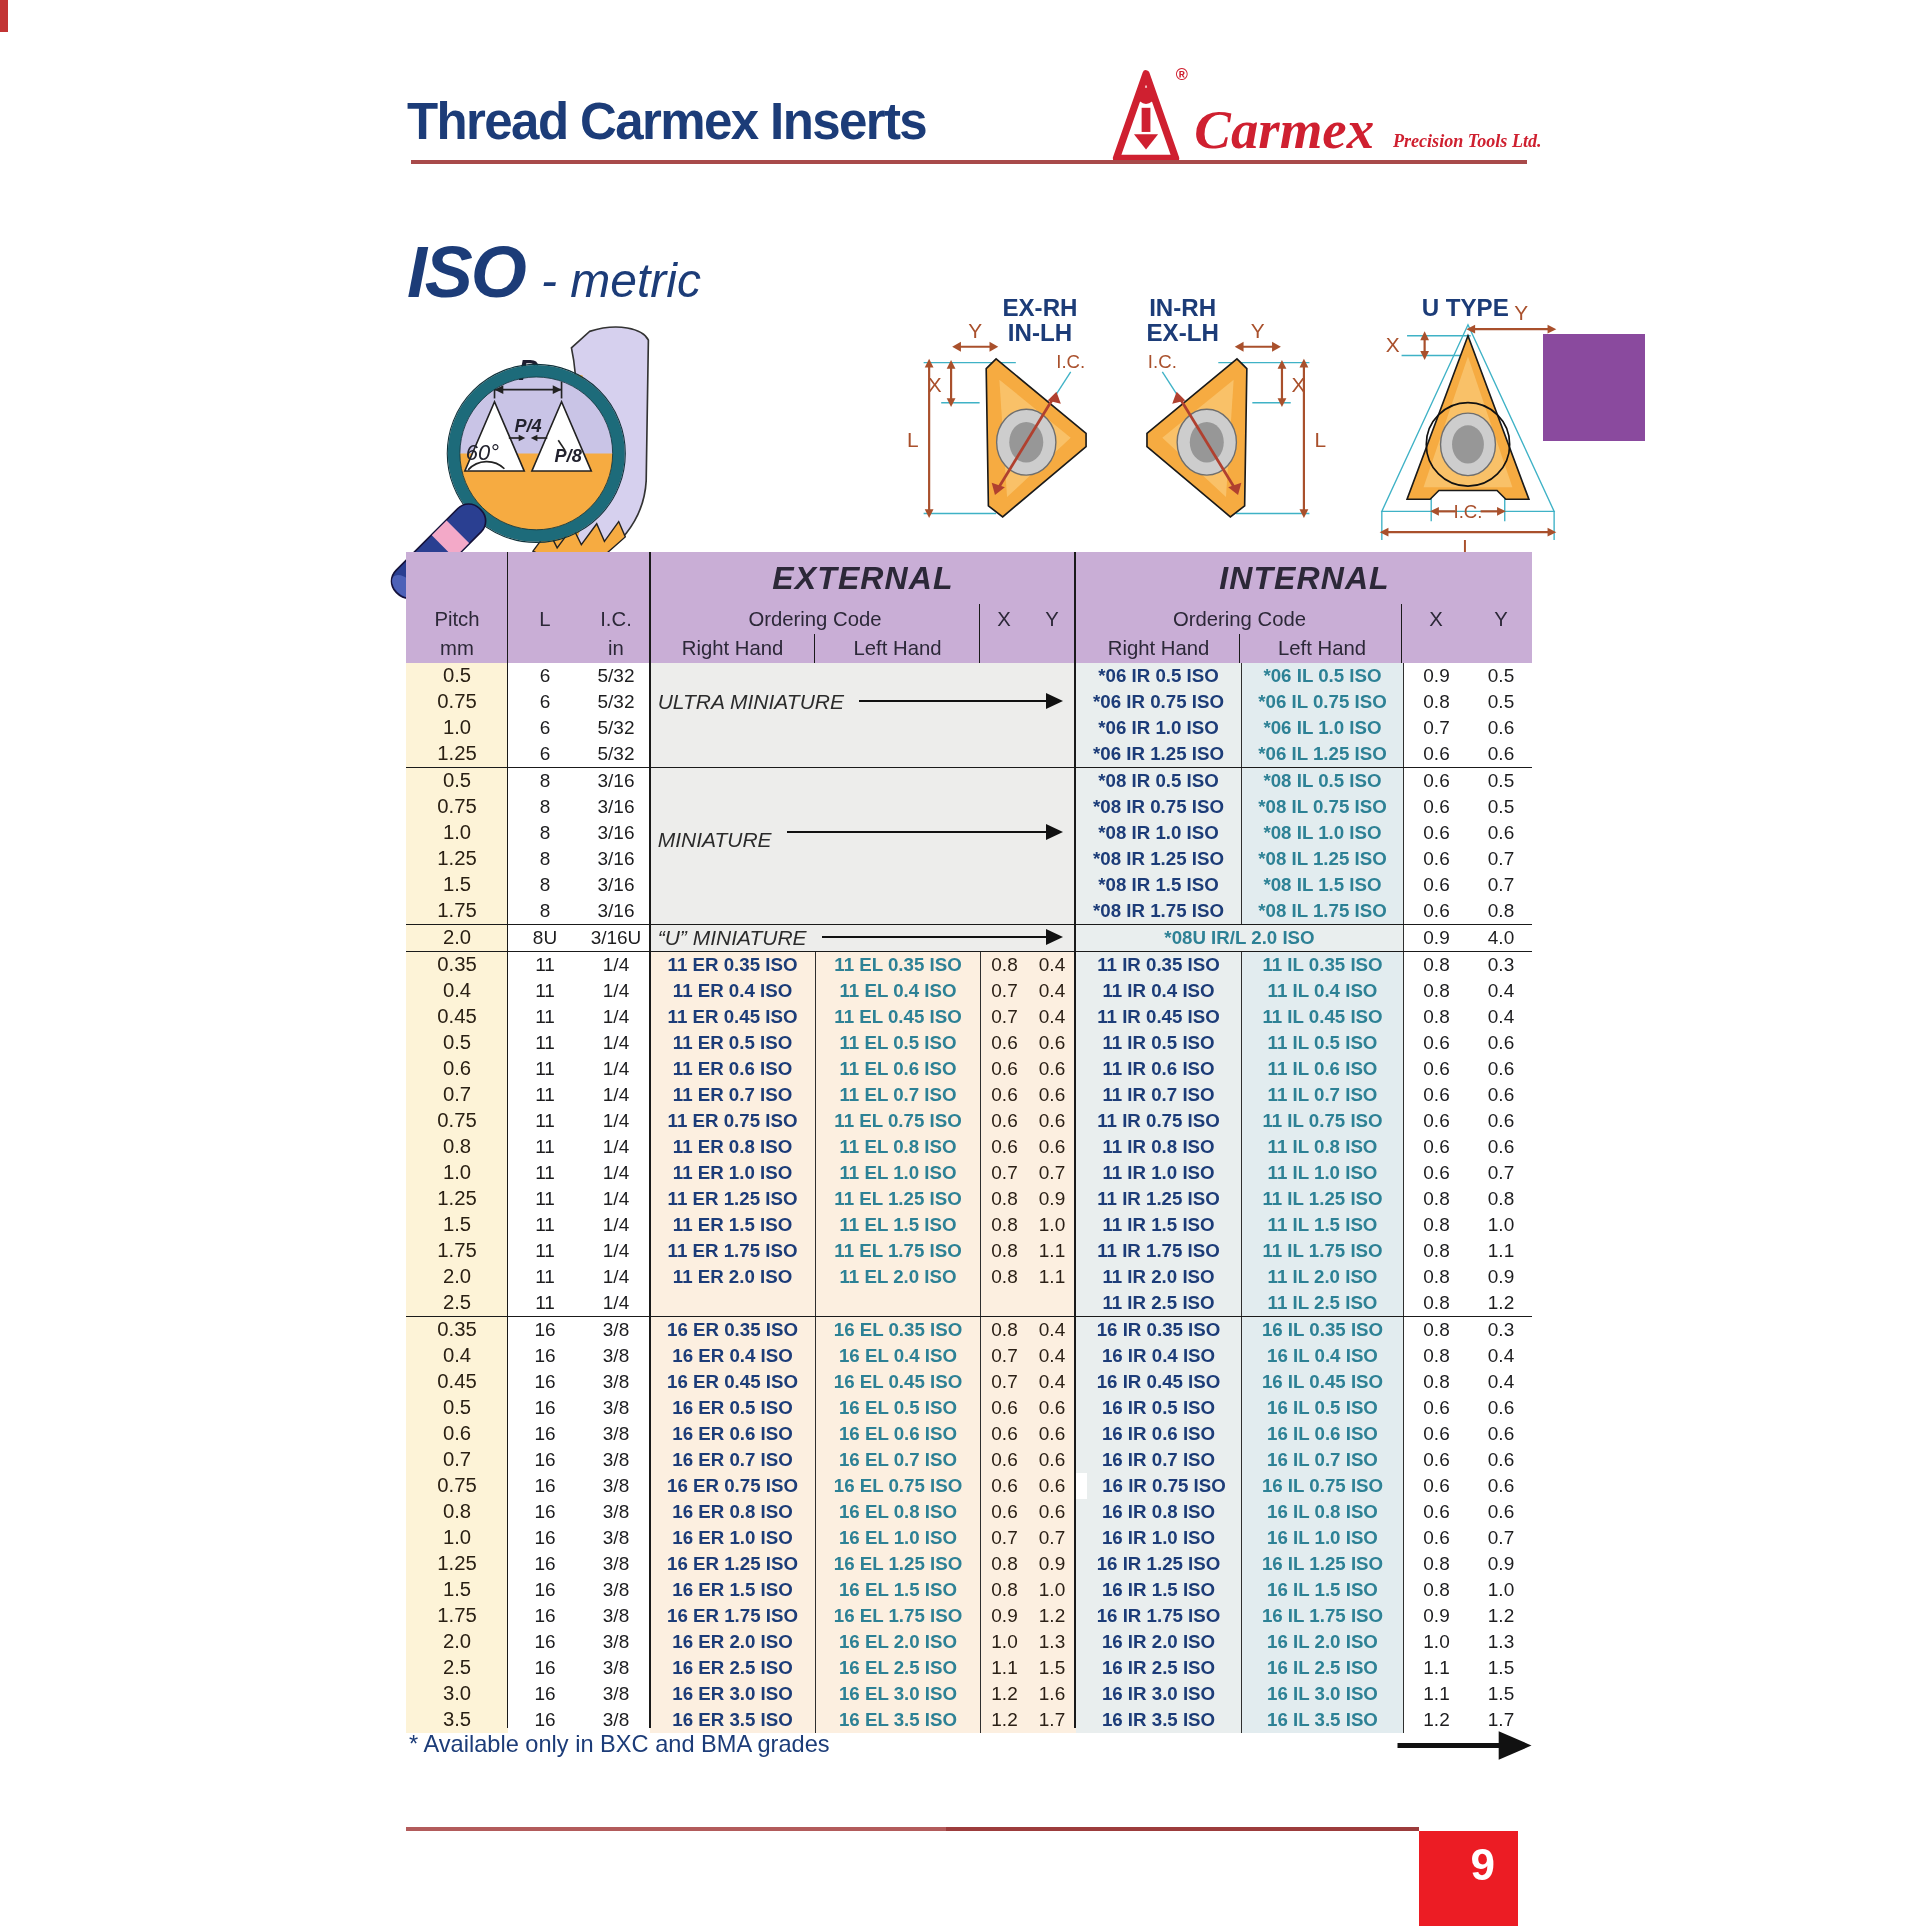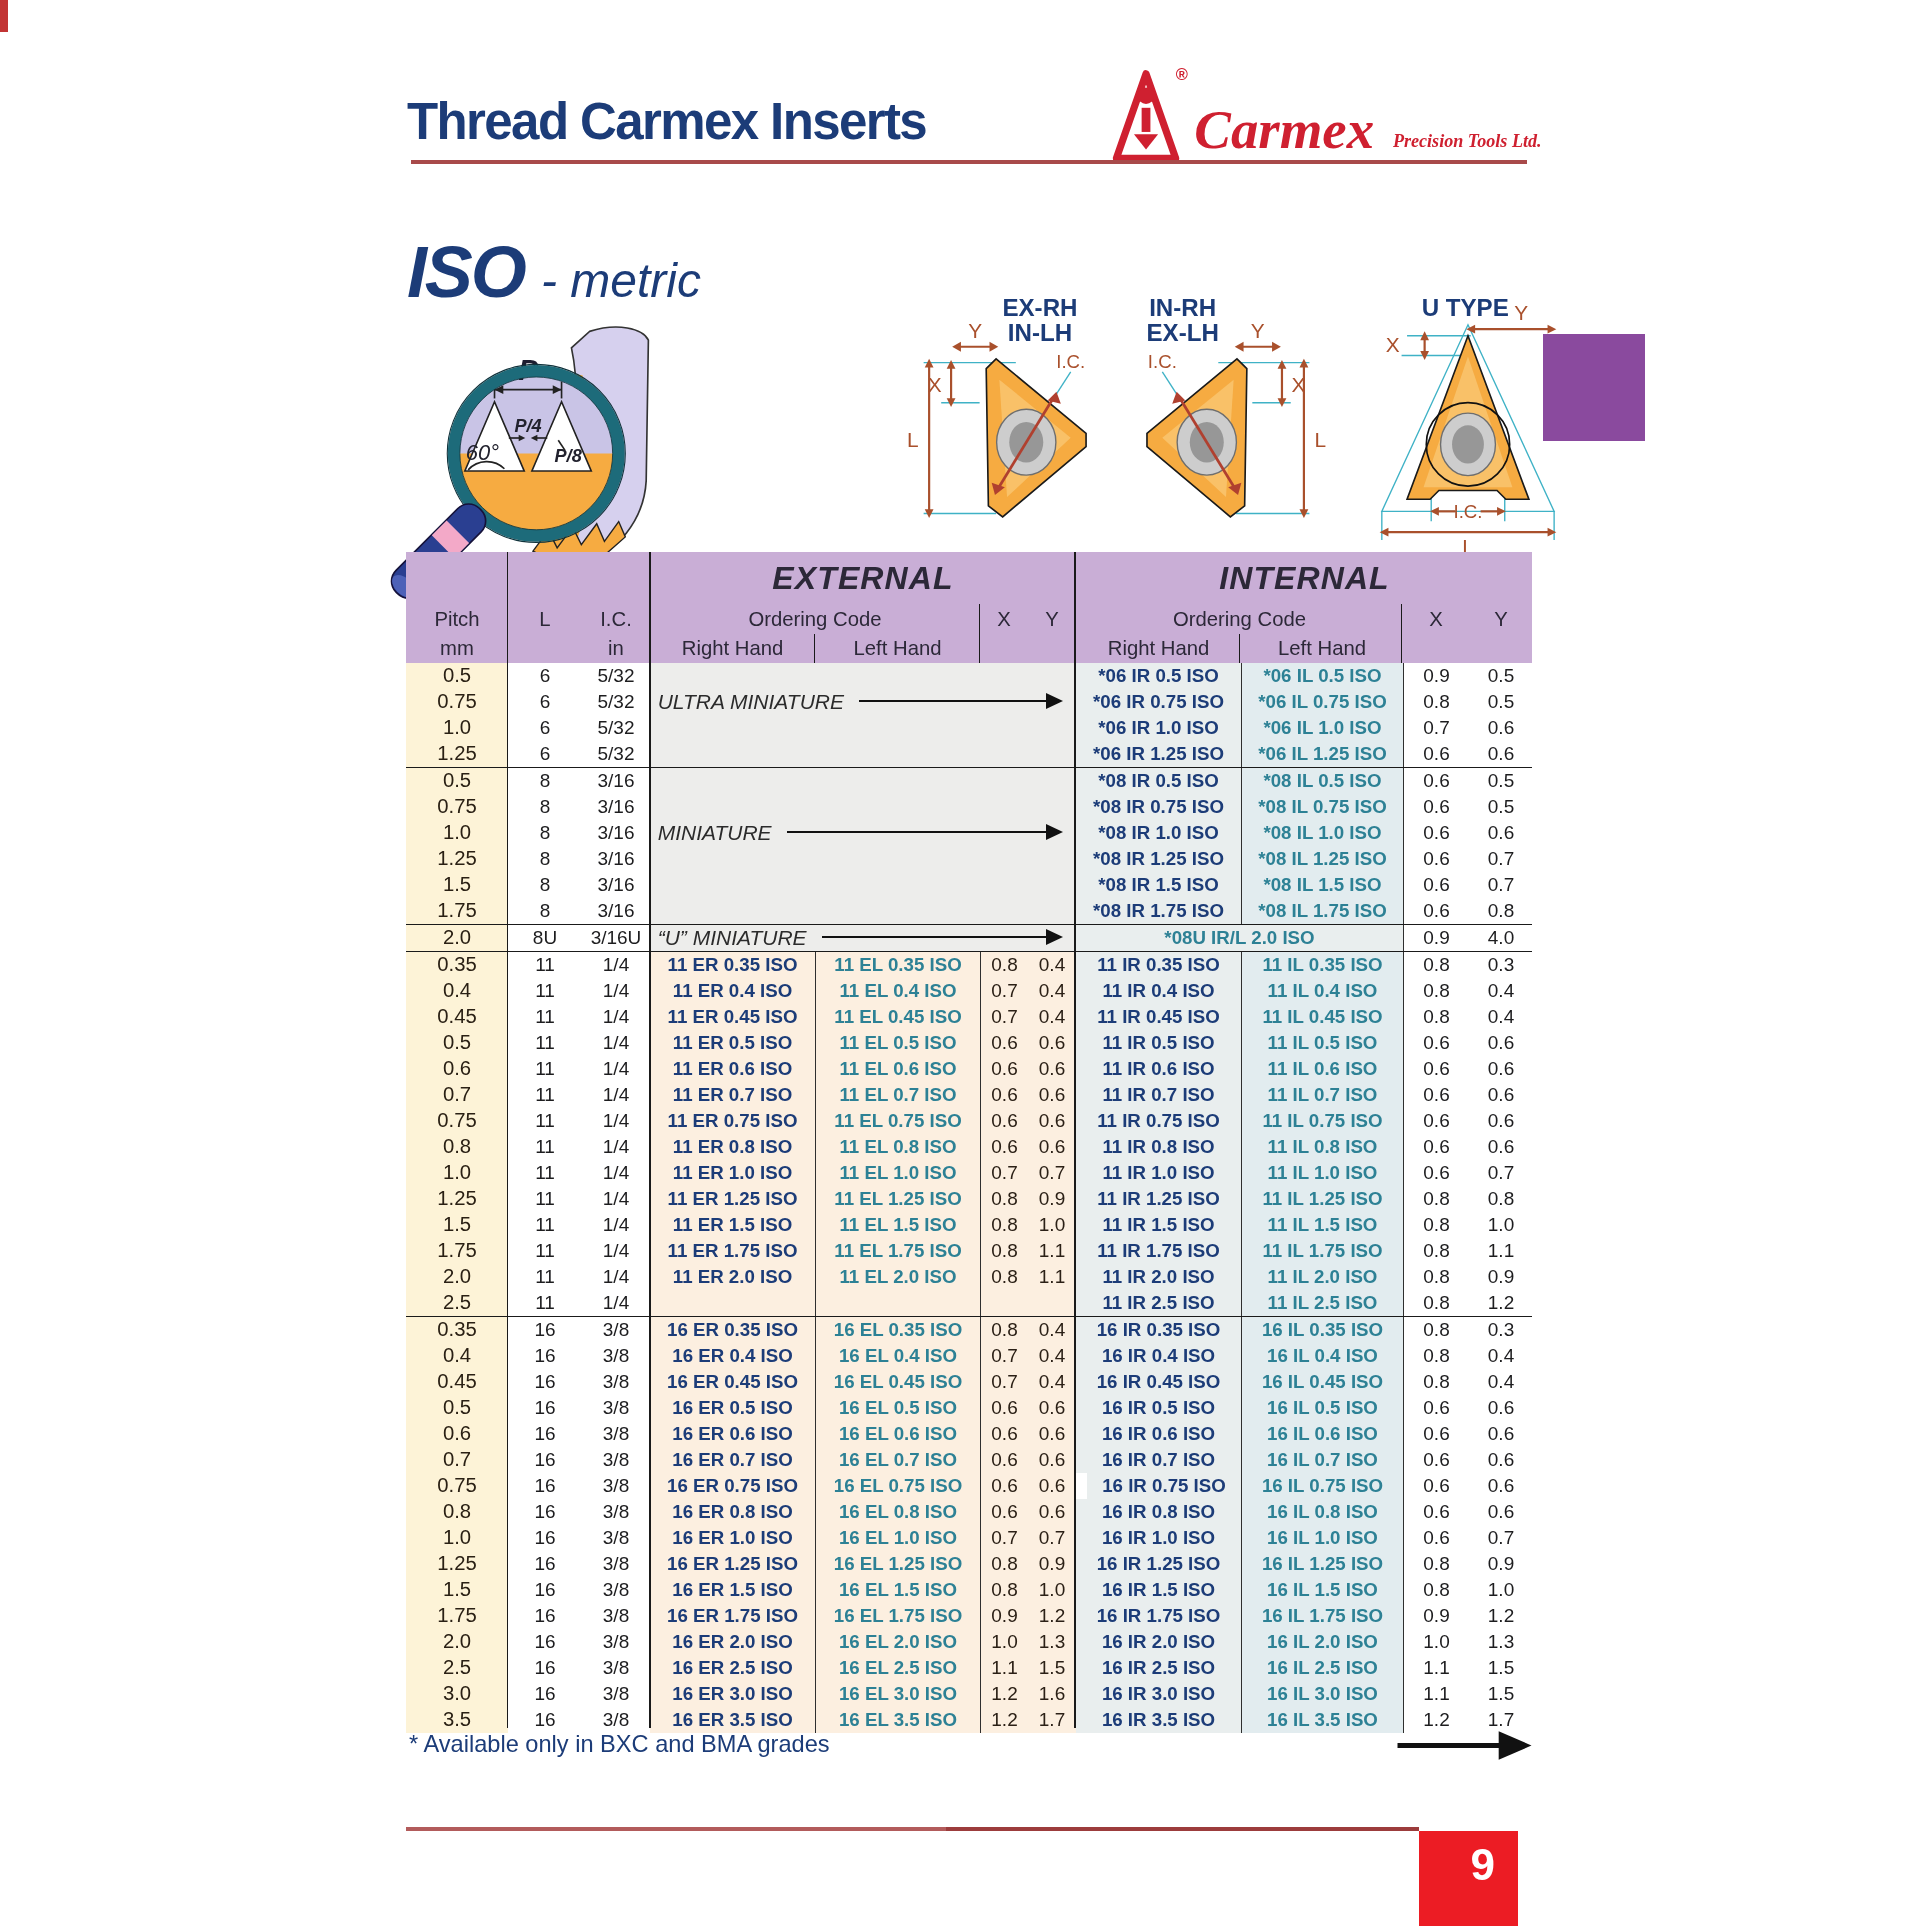--- a/index.html
+++ b/index.html
@@ -290,21 +290,21 @@
         <div class="c pitch" style="grid-area: 4 / 1 / span 1 / span 1;">1.25</div>
         <div class="c plain" style="grid-area: 4 / 2 / span 1 / span 1;">6</div>
         <div class="c plain" style="grid-area: 4 / 3 / span 1 / span 1;">5/32</div>
         <div class="c code navy intrh" style="grid-area: 4 / 8 / span 1 / span 1;">*06 IR 1.25 ISO</div>
         <div class="c code teal intlh dvl" style="grid-area: 4 / 9 / span 1 / span 1;">*06 IL 1.25 ISO</div>
         <div class="c val dvl" style="grid-area: 4 / 10 / span 1 / span 1;">0.6</div>
         <div class="c val" style="grid-area: 4 / 11 / span 1 / span 1;">0.6</div>
       </div>
       <div class="tsection sectop" style="grid-template-columns: 102px 74px 68px 165px 165px 48px 48px 165px 162px 66px 64px; grid-auto-rows: 26px;">
         <div class="c extgray" style="grid-area: 1 / 4 / span 6 / span 4;">
-          <span class="note" style="top: 53px; text-align: center;">MINIATURE</span>
+          <span class="note" style="top: 60px; text-align: center;">MINIATURE</span>
           <span class="noteline" style="top: 63px; left: 137px; width: 259px;"></span>
         </div>
         <div class="c pitch" style="grid-area: 1 / 1 / span 1 / span 1;">0.5</div>
         <div class="c plain" style="grid-area: 1 / 2 / span 1 / span 1;">8</div>
         <div class="c plain" style="grid-area: 1 / 3 / span 1 / span 1;">3/16</div>
         <div class="c code navy intrh" style="grid-area: 1 / 8 / span 1 / span 1;">*08 IR 0.5 ISO</div>
         <div class="c code teal intlh dvl" style="grid-area: 1 / 9 / span 1 / span 1;">*08 IL 0.5 ISO</div>
         <div class="c val dvl" style="grid-area: 1 / 10 / span 1 / span 1;">0.6</div>
         <div class="c val" style="grid-area: 1 / 11 / span 1 / span 1;">0.5</div>
         <div class="c pitch" style="grid-area: 2 / 1 / span 1 / span 1;">0.75</div>

